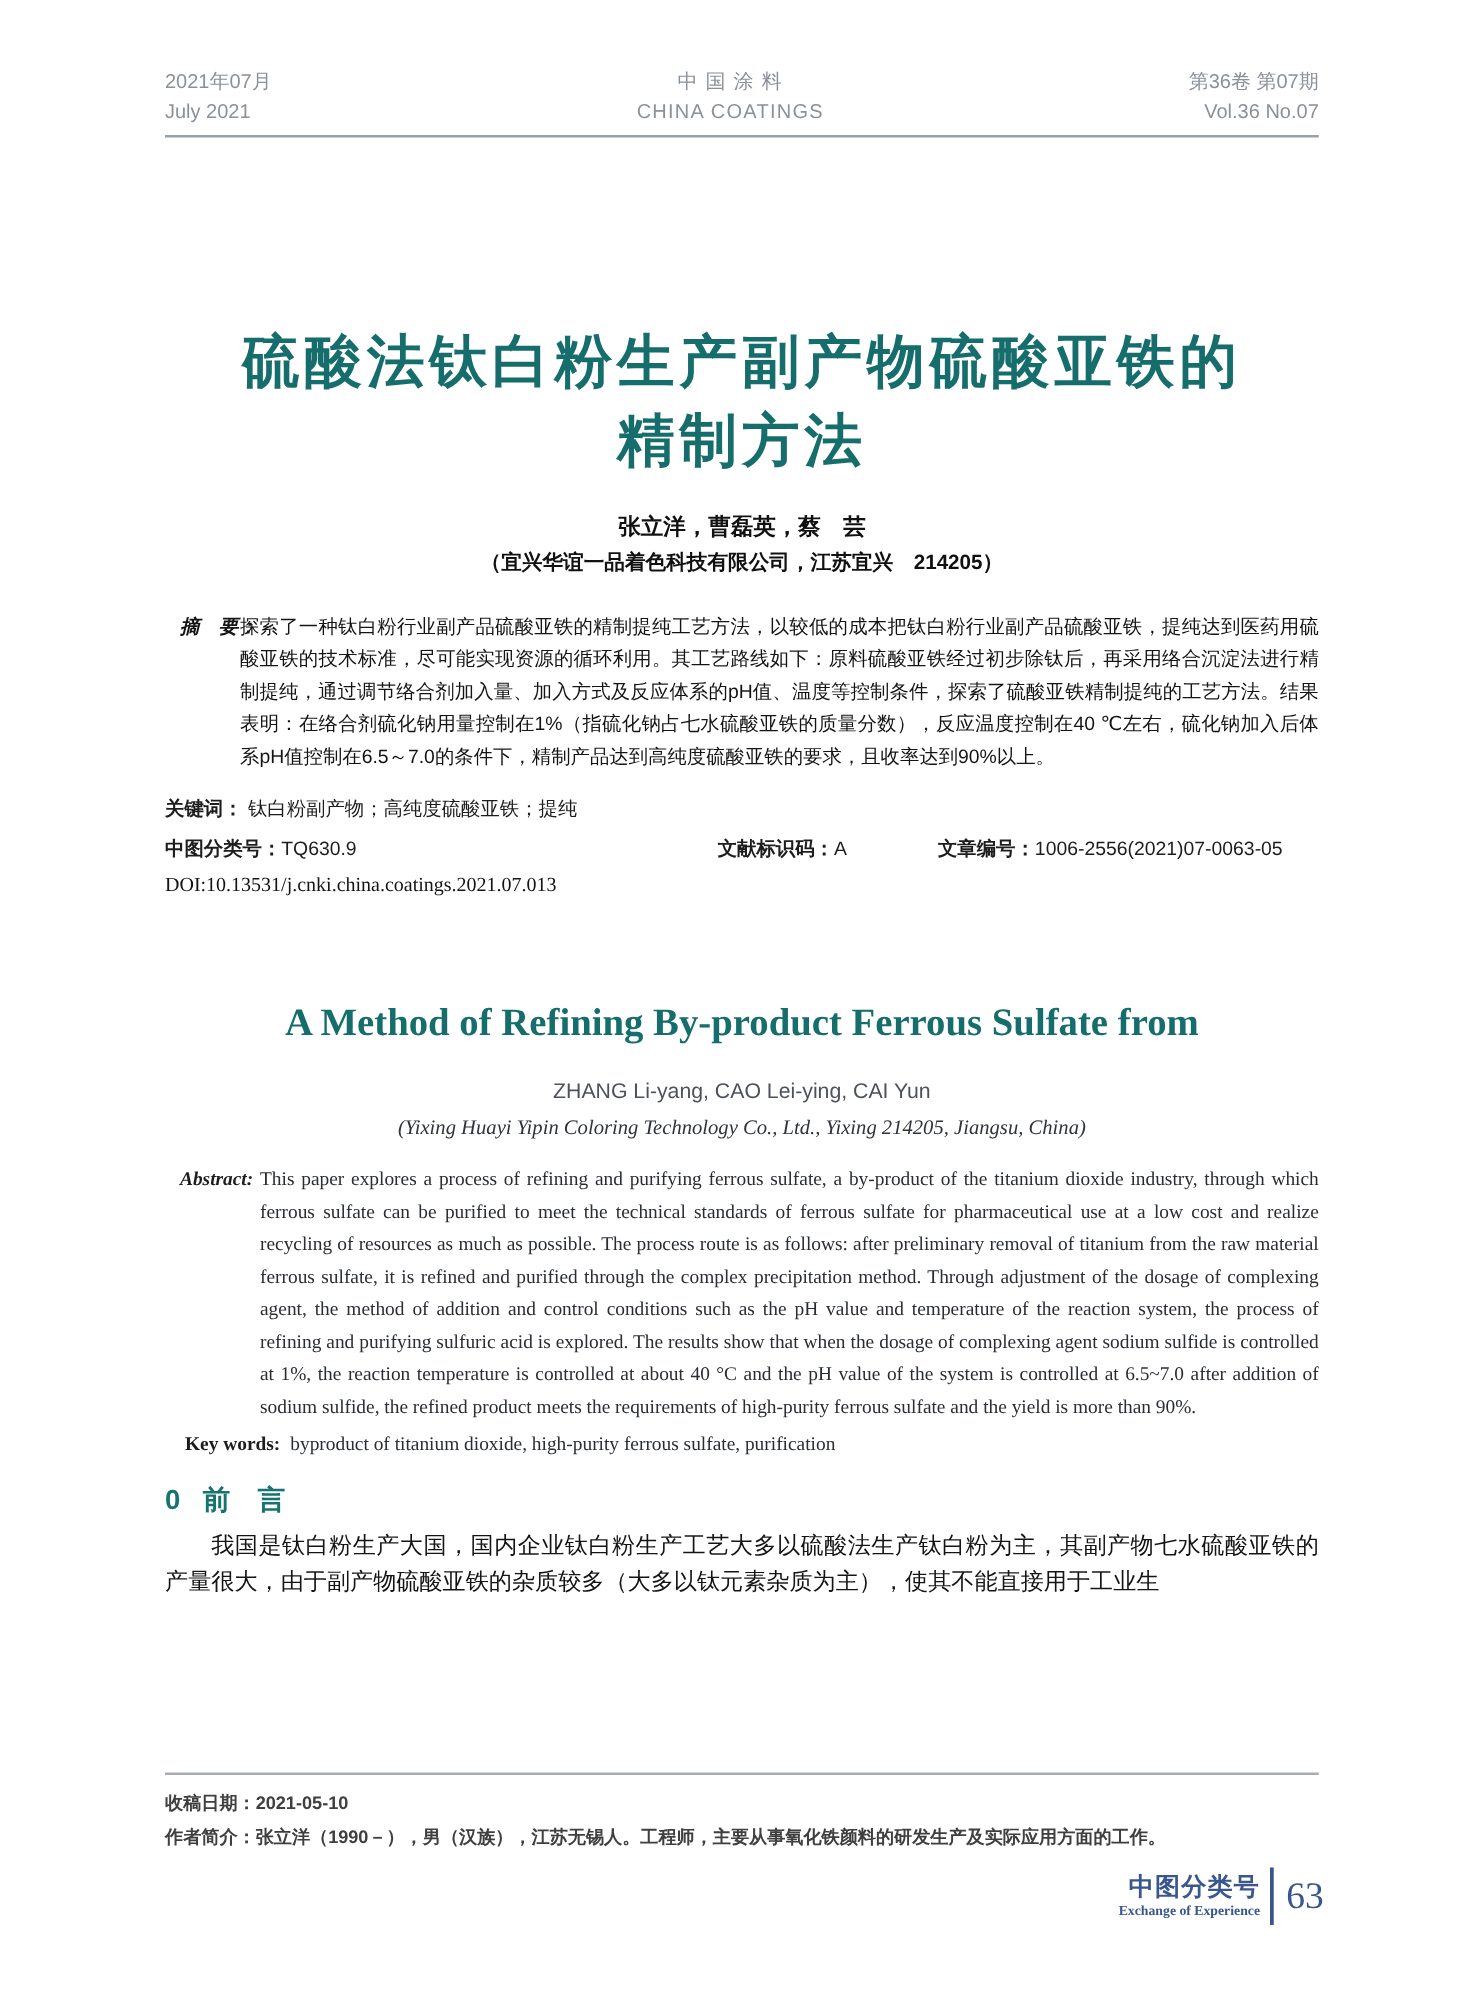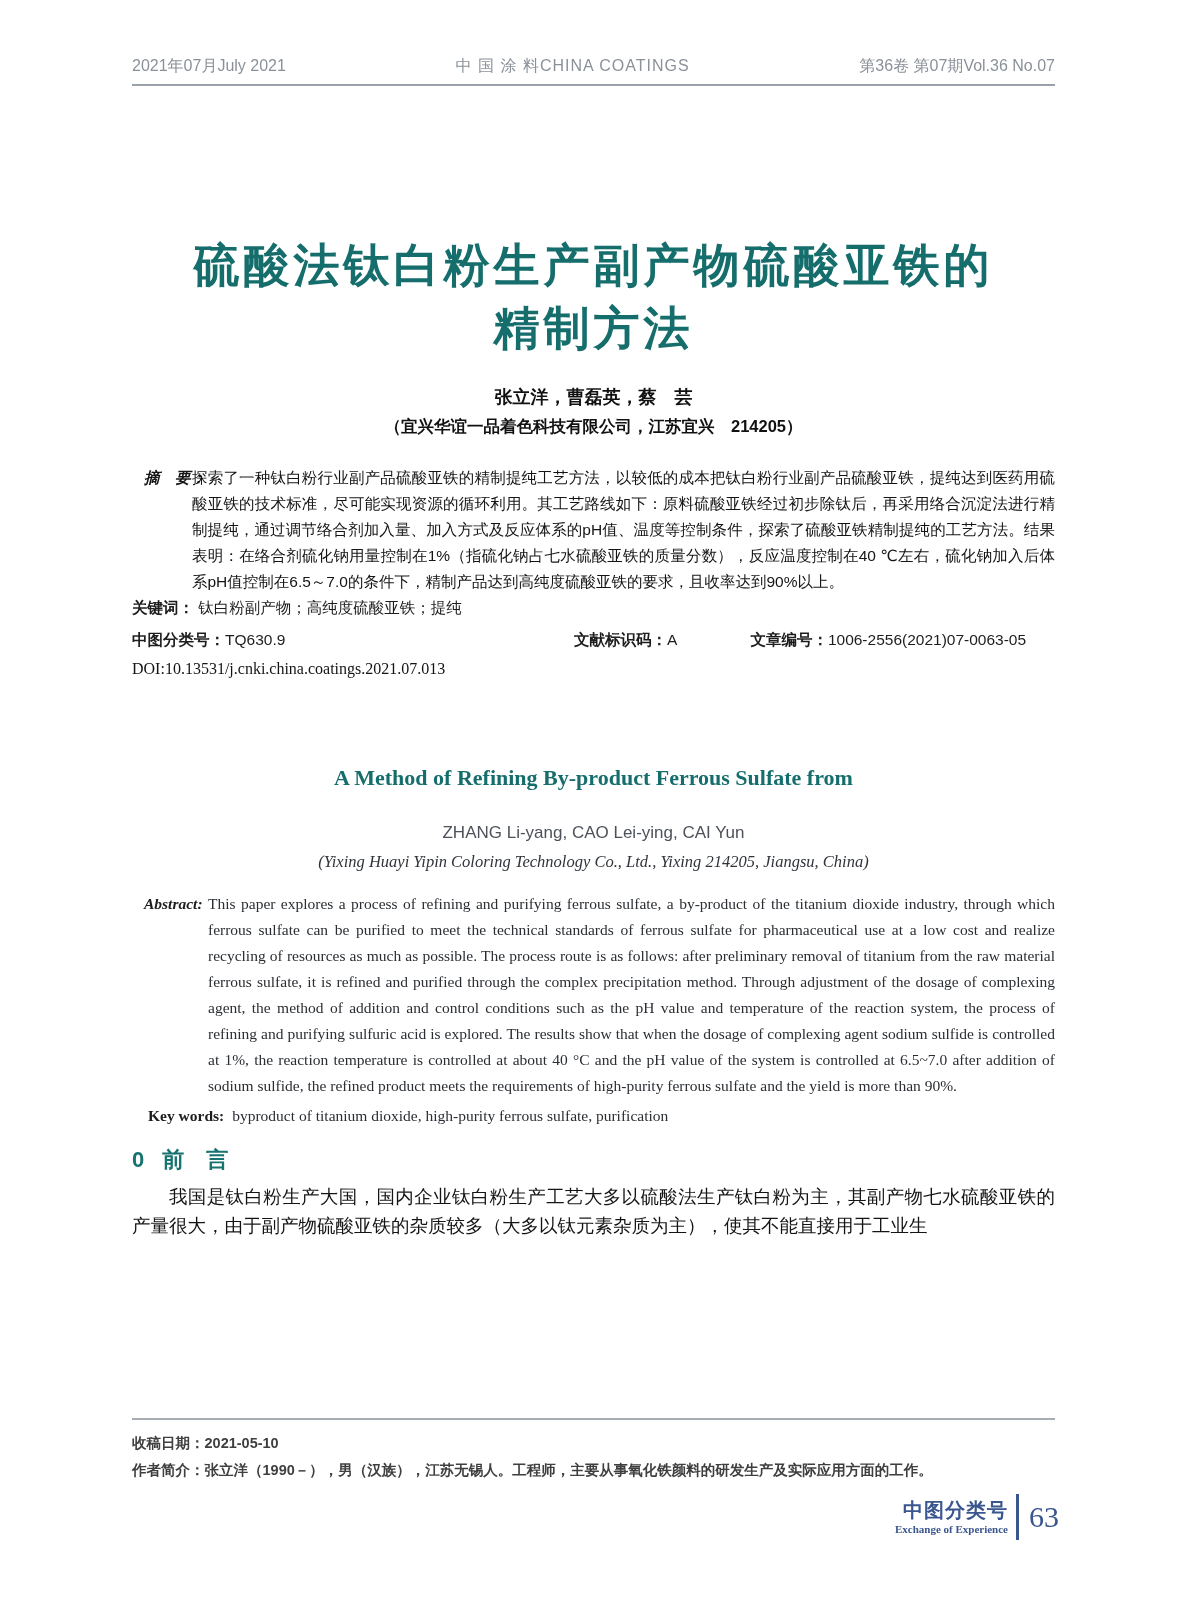--- a/index.html
+++ b/index.html
@@ -8,49 +8,49 @@
     position:relative; width:1187px; height:1600px; margin:0 auto;
     background:#ffffff; overflow:hidden;
     font-family:"Liberation Sans","DejaVu Sans",sans-serif; color:#1d1d1d;
   }
   .content { padding:54px 132px 0 132px; }
 
   
   .jheader { display:flex; justify-content:space-between; align-items:flex-end;
     color:#8b9199; font-size:16px; line-height:24px;
     border-bottom:2px solid #9ba1a8; padding-bottom:6px; }
-  .jheader .col { display:flex; }
+  .jheader .col { display:flex; flex-direction:column; }
   .jheader .c-left  { text-align:left; }
   .jheader .c-mid   { text-align:center; letter-spacing:1px; }
   .jheader .c-right { text-align:right; }
 
   
   .cn-title { margin-top:148px; text-align:center; color:#166e6c;
     font-weight:bold; font-size:46px; line-height:63px; letter-spacing:4px; }
   .cn-authors { margin-top:26px; text-align:center; font-size:18px; font-weight:bold; line-height:22px; color:#111; }
   .cn-affil { margin-top:7px; text-align:center; font-size:16.5px; line-height:22px; color:#111; font-weight:bold; }
 
   
   .hangblock { position:relative; text-align:justify; }
   .hangblock .hang-label { position:absolute; left:12px; top:0; font-weight:bold; white-space:nowrap;font-style:italic; }
   .cn-abs { margin-top:28px; padding-left:60px; font-size:15.5px; line-height:26px; color:#141414; }
-  .cn-kw { margin-top:0; font-size:15.5px; line-height:26px; }
+  .cn-kw { margin-top:16px; font-size:15.5px; line-height:26px; }
   .cn-kw .lbl { font-weight:bold; }
   .meta-row { margin-top:6px; display:flex; font-size:15.5px; line-height:26px; }
   .meta-row .m1 { flex:0 0 40%; }
   .meta-row .m2 { flex:0 0 27%;text-align:center; }
   .meta-row .m3 { flex:1; }
   .meta-row .lbl { font-weight:bold; }
   .doi { margin-top:4px; font-family:"Liberation Serif","DejaVu Serif",serif;
     font-size:16px; line-height:24px; color:#141414; }
 
   
   .en-title { margin-top:74px; text-align:center; color:#166e6c;
     font-family:"Liberation Serif","DejaVu Serif",serif;
-    font-weight:bold; font-size:22px; line-height:46px; }
+    font-weight:bold; font-size:31px; line-height:46px; }
   .en-authors { margin-top:20px; text-align:center; font-size:17px; line-height:24px; color:#4d525a; }
   .en-affil { margin-top:4px; text-align:center; font-style:italic;
     font-family:"Liberation Serif","DejaVu Serif",serif; font-size:16.5px; line-height:26px; color:#30343a; }
   .en-abs { margin-top:16px; padding-left:76px;
     font-family:"Liberation Serif","DejaVu Serif",serif; font-size:15.5px; line-height:26px; color:#2a2e33; }
   .en-abs .hang-label { font-family:"Liberation Serif","DejaVu Serif",serif; color:#1d1d1d; }
   .en-kw { margin-top:4px; font-family:"Liberation Serif","DejaVu Serif",serif;
     font-size:15.5px; line-height:26px; color:#2a2e33; }
   .en-kw .lbl { font-weight:bold; color:#1d1d1d; padding-right:8px;margin-left:16px; }
 

